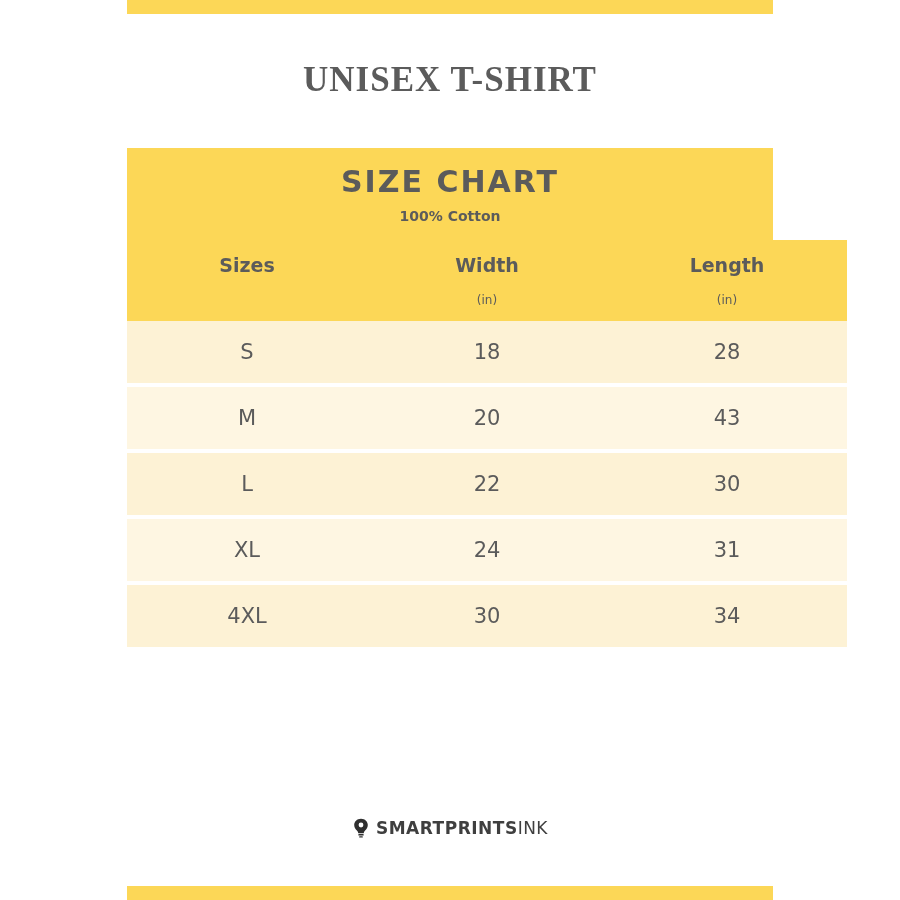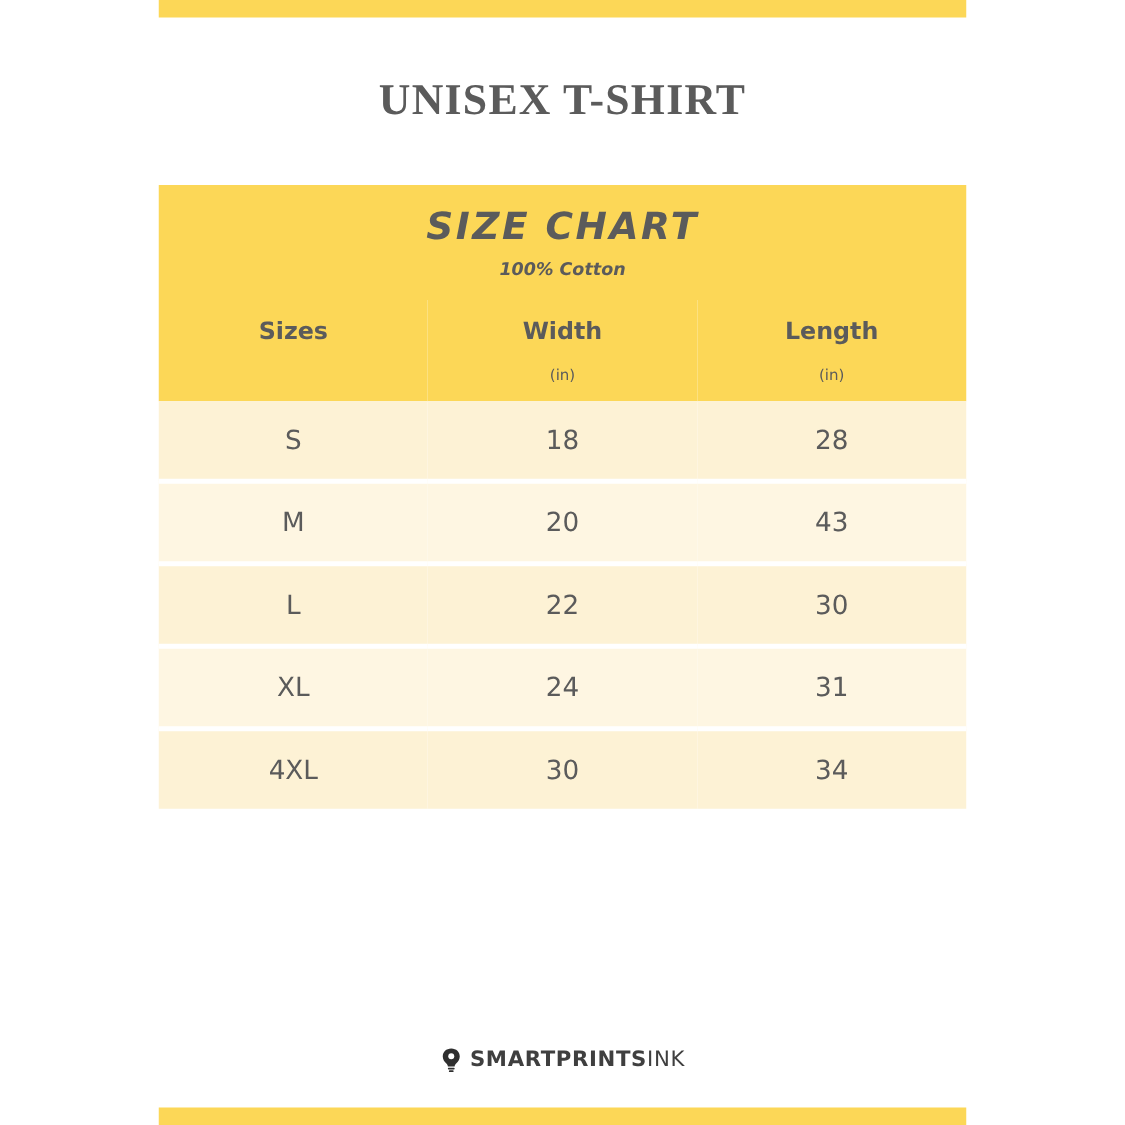--- a/index.html
+++ b/index.html
@@ -47,37 +47,36 @@
     position: absolute;
     top: 148px;
     left: 127px;
     width: 646px;
   }
 
   .banner {
     background: #FCD757;
     padding: 16px 0 16px 0;
     text-align: center;
-    font-style: italic;
   }
   .banner-title {
     font-size: 30px;
     font-weight: bold;
     color: #5b5b5b;
     letter-spacing: 2px;
   }
   .banner-sub {
     margin-top: 9px;
     font-size: 14px;
     font-weight: bold;
     color: #5b5b5b;
   }
 
   table.size-table {
-    width: 646px;
+    width: 720px;
     border-collapse: collapse;
     table-layout: fixed;
   }
   table.size-table th,
   table.size-table td {
     text-align: center;
     color: #5b5b5b;
   }
   thead tr {
     background: #FCD757;
@@ -114,21 +113,20 @@
 
   .footer {
     position: absolute;
     left: 0;
     width: 900px;
     top: 818px;
     display: flex;
     align-items: center;
     justify-content: center;
     gap: 6px;
-    margin-top: 20px;
   }
   .logo-mark {
     display: inline-block;
     width: 18px;
     height: 20px;
     position: relative;
   }
   .footer-text {
     font-size: 17px;
     letter-spacing: 0.5px;

